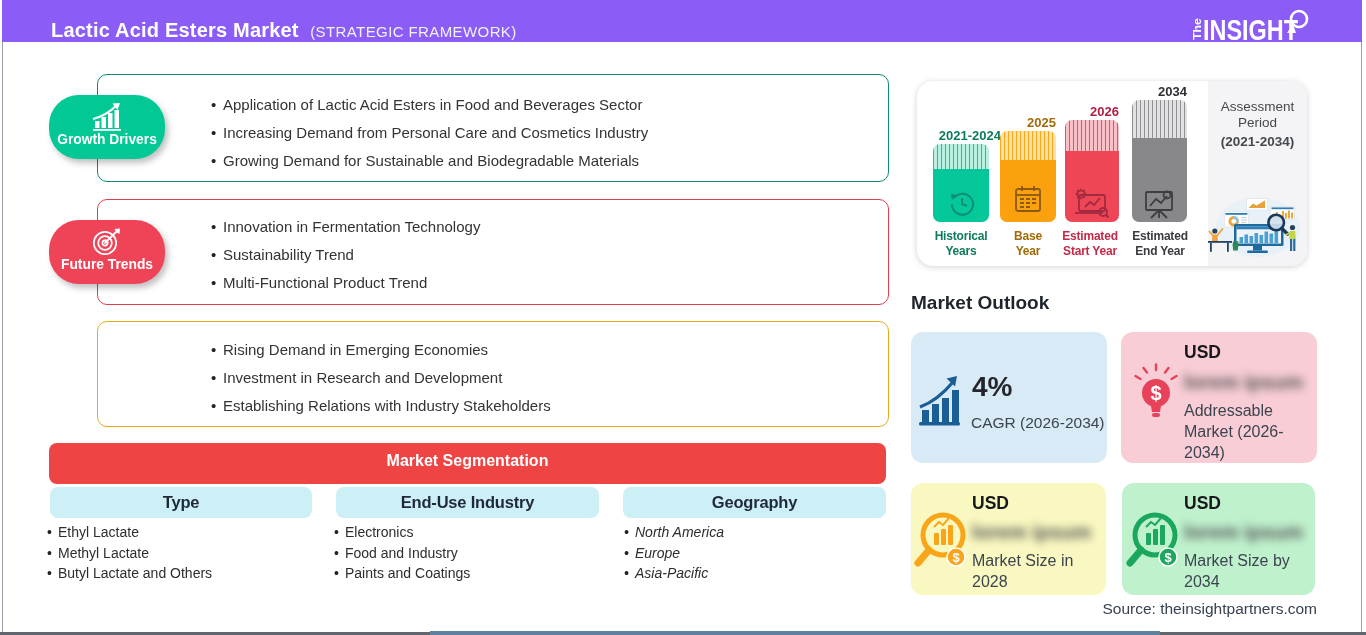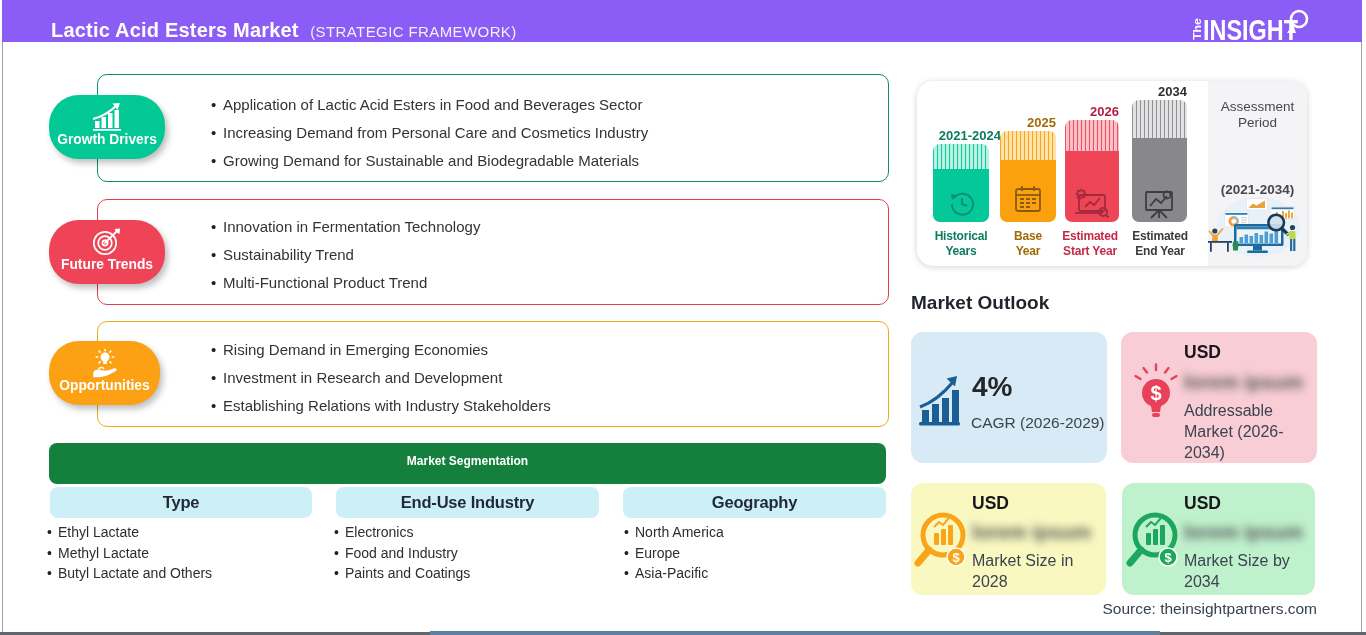--- a/index.html
+++ b/index.html
@@ -27,33 +27,33 @@
 .badge2 { top:220px; background:#ef4458; }
 .badge3 { top:341px; background:#fba113; width:111px; }
 .blist { position:absolute; left:203px; color:#333; font-size:15px;margin-left:20px; }
 .blist div { position:relative; height:28px; line-height:28px; }
 .blist div::before { content:"•"; position:absolute; left:-12px; color:#222; }
 .bl1 { top:91px; }
 .bl2 { top:213px; }
 .bl3 { top:336px; }
 
 
-.segbar { position:absolute; left:49px; top:443px; width:837px; height:41px; background:#15803d;
-  border-radius:8px; color:#fff; font-size:12px; font-weight:bold; text-align:center; line-height:36px; }
+.segbar { position:absolute; left:49px; top:443px; width:837px; height:41px; background:#ef4444;
+  border-radius:8px; color:#fff; font-size:16px; font-weight:bold; text-align:center; line-height:36px; }
 .seghead { position:absolute; top:487px; height:31px; background:#cdf0f7; border-radius:8px;
   color:#1f2937; font-size:16.5px; font-weight:bold; text-align:center; line-height:31px; letter-spacing:-0.2px; }
 .sh1 { left:50px; width:262px; }
 .sh2 { left:336px; width:263px; }
 .sh3 { left:623px; width:263px; }
 .seglist { position:absolute; top:522px; color:#2d2d2d; font-size:14px; }
 .seglist div { position:relative; height:20.5px; line-height:20.5px; padding-left:11px; }
 .seglist div::before { content:"•"; position:absolute; left:0px; color:#222; }
 .sl1 { left:47px; }
 .sl2 { left:334px; }
-.sl3 { left:624px; }
+.sl3 { left:624px;font-style:italic; }
 
 
 .chartcard { position:absolute; left:917px; top:81px; width:390px; height:185px; background:#fff;
   border-radius:16px; box-shadow:0 1px 6px rgba(0,0,0,0.18); }
 .apanel { position:absolute; left:1208px; top:81px; width:99px; height:185px; background:#f4f4f6;
   border-radius:0 16px 16px 0; }
 .bar { position:absolute; border-radius:7px; overflow:hidden; }
 .bar .stripes { position:absolute; left:0; top:0; width:100%; }
 .bar .solid { position:absolute; left:0; bottom:0; width:100%; }
 .yearlab { position:absolute; font-weight:bold; font-size:13px; text-align:right; }
@@ -115,40 +115,20 @@
       <circle cx="13" cy="15" r="11.2"></circle>
             <circle cx="13" cy="15" r="6.8"></circle>
             <circle cx="13" cy="15" r="2.6"></circle>
       <path d="M14.5 13.5 L25 3" stroke-width="1.8"></path>
           </g>
       <path d="M12 16 L17 14.5 L13.5 11 Z" fill="#fff"></path>
       <path d="M22.5 1 L28 0.5 L27.5 6 L24.5 4.5 Z" fill="#fff"></path>
         </svg></div>
     <div class="btxt">Future Trends</div>
   </div>
-  <div class="badge badge3">
-    <div class="bicon"><svg width="36" height="30" viewBox="0 0 36 32">
-      <g fill="#fff">
-      <circle cx="18" cy="8.5" r="4.8"></circle>
-      <path d="M15.8 13 L20.2 13 L19.7 16 L16.3 16 Z"></path>
-      <g stroke="#fff" stroke-width="1.6" stroke-linecap="round">
-              <path d="M18 1.8 L18 0.2"></path>
-              <path d="M12.8 3.4 L11.7 2.2"></path>
-              <path d="M23.2 3.4 L24.3 2.2"></path>
-              <path d="M10.3 8.5 L8.6 8.5"></path>
-              <path d="M25.7 8.5 L27.4 8.5"></path>
-              <path d="M12.8 13.6 L11.7 14.8"></path>
-              <path d="M23.2 13.6 L24.3 14.8"></path>
-            </g>
-      <path d="M5.5 30 L5.5 24.5 C7.5 21.8 10.5 21.3 13.5 22.3 C16.3 23.2 19.8 23.2 22.5 22.3 L28 20.6 C30.4 20 31.2 22.6 29.2 23.8 L20.5 28.2 C16.5 29.8 10.5 30.3 5.5 30 Z"></path>
-      <path d="M11 21.5 C12.5 19.2 16 19.2 17 21.2" stroke="#fff" stroke-width="1.4" fill="none"></path>
-      </g>
-        </svg></div>
-    <div class="btxt">Opportunities</div>
-  </div>
 
   <div class="blist bl1">
     <div>Application of Lactic Acid Esters in Food and Beverages Sector</div>
     <div>Increasing Demand from Personal Care and Cosmetics Industry</div>
     <div>Growing Demand for Sustainable and Biodegradable Materials</div>
   </div>
   <div class="blist bl2">
     <div>Innovation in Fermentation Technology</div>
     <div>Sustainability Trend</div>
     <div>Multi-Functional Product Trend</div>
@@ -239,21 +219,21 @@
     <path d="M18 22 L10 30 M18 22 L26 30 M18 22 L18 30"></path>
       </g>
   </svg>
 
   <div class="barlab" style="left:925px; top:229px; width:72px; color:#0e7a5e;">Historical<br>Years</div>
   <div class="barlab" style="left:1000px; top:229px; width:56px; color:#a16a07;">Base<br>Year</div>
   <div class="barlab" style="left:1054px; top:229px; width:72px; color:#c32a48;">Estimated<br>Start Year</div>
   <div class="barlab" style="left:1126px; top:229px; width:68px; color:#3a3a40;">Estimated<br>End Year</div>
 
   <div class="abs" style="left:1208px; top:99px; width:99px; text-align:center; color:#45484e; font-size:13.5px; font-weight:normal; line-height:16px;">Assessment<br>Period</div>
-  <div class="abs" style="left:1208px; top:134px; width:99px; text-align:center; color:#45484e; font-size:13.5px; font-weight:bold;margin-top:48px;">(2021-2034)</div>
+  <div class="abs" style="left:1208px; top:134px; width:99px; text-align:center; color:#45484e; font-size:13.5px; font-weight:bold;">(2021-2034)</div>
 
   <svg class="abs" style="left:1205px; top:185px;" width="105" height="78" viewBox="0 0 105 78">
     <ellipse cx="53" cy="42" rx="42" ry="30" fill="#e8f1f8"></ellipse>
 
     <rect x="41.5" y="13.5" width="21" height="11.5" fill="#fff" stroke="#e2e5e9" stroke-width="0.8"></rect>
     <path d="M43.5 23 L48 18.5 L51.5 20.5 L60 15.5 L60 23 Z" fill="#e8a13c"></path>
 
     <rect x="65.5" y="21.4" width="24" height="13" fill="#fff" stroke="#e2e5e9" stroke-width="0.8"></rect>
     <rect x="66.5" y="22.4" width="22" height="1.8" fill="#2e7fb5"></rect>
     <g fill="#eda73f">
@@ -325,21 +305,21 @@
         <rect x="3" y="34" width="7" height="12"></rect>
         <rect x="13" y="28" width="7" height="18"></rect>
         <rect x="23" y="22" width="7" height="24"></rect>
         <rect x="33" y="14" width="7" height="32"></rect>
     <path d="M1 31 C12 27 24 18 34 6" stroke="#1b5e96" stroke-width="3.2" fill="none"></path>
     <path d="M27.5 2.5 L38 0 L36 10.5 Z"></path>
     <rect x="0" y="46" width="41" height="3.5" rx="1.5"></rect>
       </g>
   </svg>
   <div class="abs" style="left:972px; top:371px; font-size:28px; font-weight:bold; color:#25262b;">4%</div>
-  <div class="abs" style="left:971px; top:412px;"><span class="cardtxt" style="font-size:15.5px;">CAGR (2026-2029)</span></div>
+  <div class="abs" style="left:971px; top:412px;"><span class="cardtxt" style="font-size:15.5px;">CAGR (2026-2034)</span></div>
 
   <svg class="abs" style="left:1133px; top:363px;" width="46" height="60" viewBox="0 0 46 60">
     <g fill="#e8415a">
     <circle cx="23" cy="30" r="14"></circle>
     <path d="M18 43 L28 43 L27 49 L19 49 Z"></path>
     <rect x="19" y="50" width="8" height="4" rx="2"></rect>
     </g>
     <g stroke="#e8415a" stroke-width="2.4" stroke-linecap="round">
     <path d="M23 7 L23 1.5"></path>
         <path d="M14 9.5 L10.5 5"></path>

